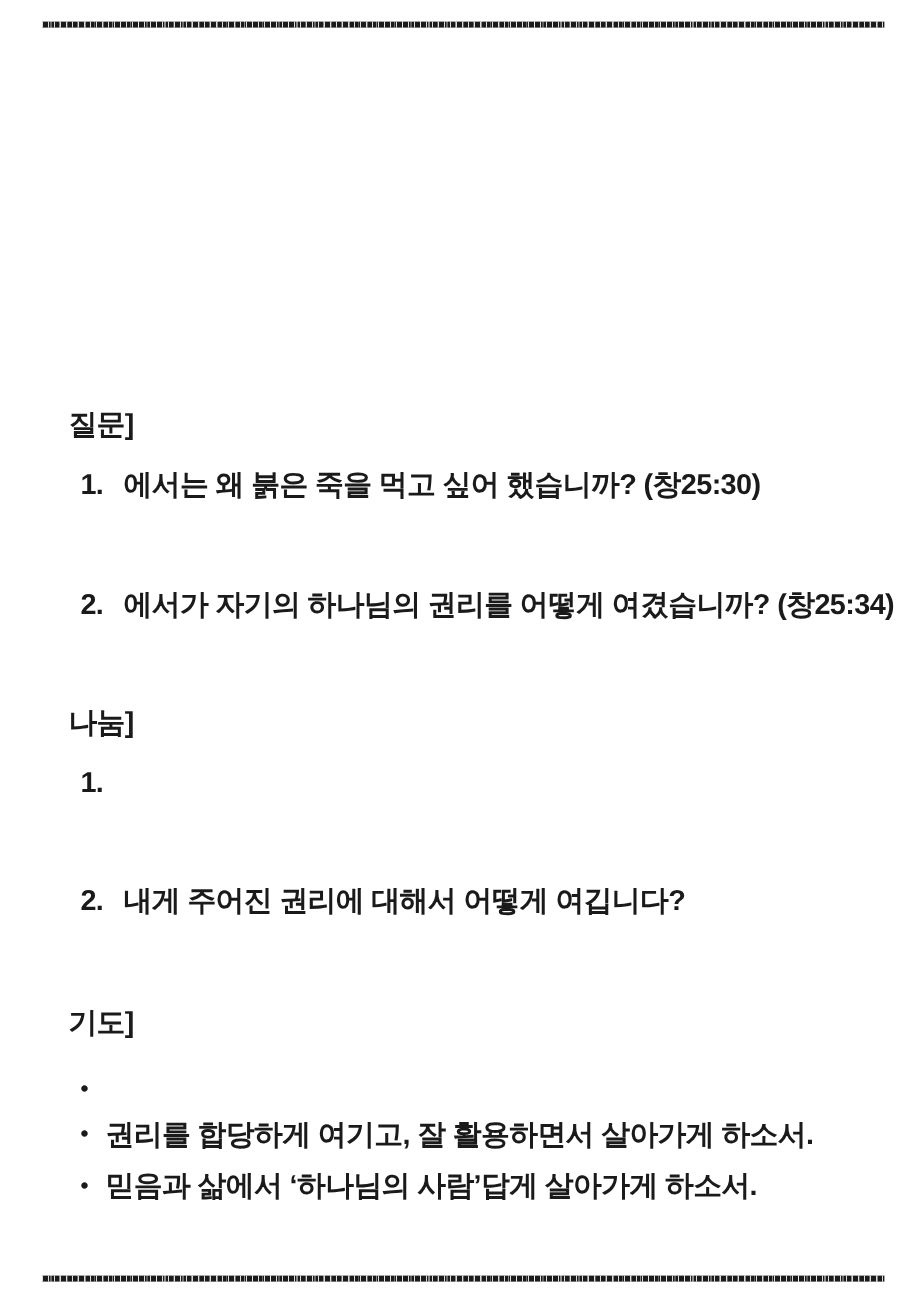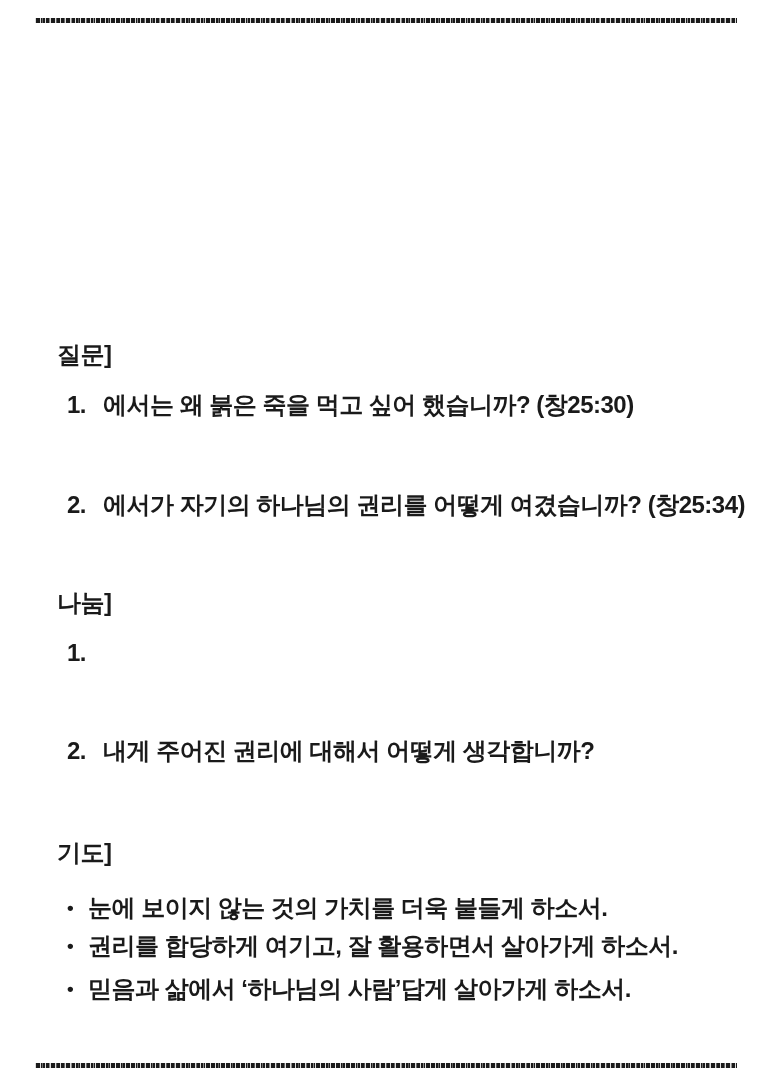--- a/index.html
+++ b/index.html
@@ -86,28 +86,27 @@
   </div>
 
   <div class="section-heading" style="top:588px">나눔]</div>
 
   <div class="item" style="top:638px">
     <span class="num">1.</span>
   </div>
 
   <div class="item" style="top:736px">
     <span class="num">2.</span>
-    <span class="item-text">내게 주어진 권리에 대해서 어떻게 생각합니까?</span>
+    <span class="item-text">내게 주어진 권리에 대해서 어떻게 여깁니다?</span>
   </div>
 
   <div class="section-heading" style="top:838px">기도]</div>
 
   <div class="item" style="top:893px">
     <span class="dot">•</span>
-    <span class="item-text">눈에 보이지 않는 것의 가치를 더욱 붙들게 하소서.</span>
   </div>
 
   <div class="item" style="top:931px">
     <span class="dot">•</span>
     <span class="item-text">권리를 합당하게 여기고, 잘 활용하면서 살아가게 하소서.</span>
   </div>
 
   <div class="item" style="top:974px">
     <span class="dot">•</span>
     <span class="item-text">믿음과 삶에서 ‘하나님의 사람’답게 살아가게 하소서.</span>

